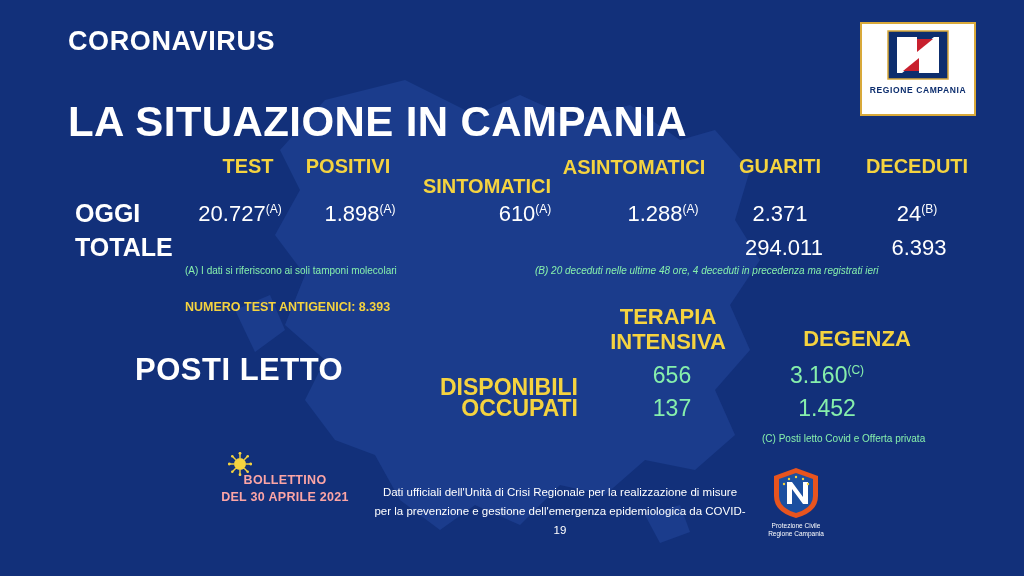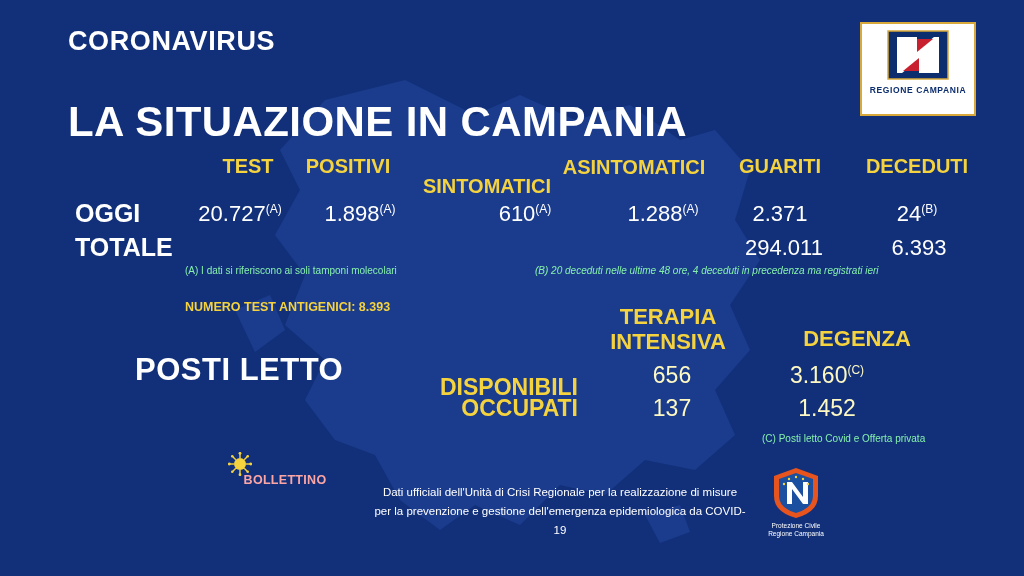--- a/index.html
+++ b/index.html
@@ -136,21 +136,21 @@
     font-size: 23px;
     font-weight: bold;
     color: #f5d33f;
     text-align: right;
     transform: translateX(-100%);
     white-space: nowrap;
   }
   .beds-val {
     position: absolute;
     font-size: 23px;
-    color: #fef9c3;
+    color: #86efac;
     text-align: center;
     transform: translateX(-50%);
     white-space: nowrap;
   }
   .beds-val sup { font-size: 12px; vertical-align: super; }
 
   
   .bulletin {
     position: absolute;
     left: 195px; top: 472px;
@@ -302,20 +302,21 @@
             <circle cx="22.7" cy="12" r="1.4"></circle>
           <circle cx="4.3" cy="4.3" r="1.3"></circle>
             <circle cx="19.7" cy="4.3" r="1.3"></circle>
           <circle cx="4.3" cy="19.7" r="1.3"></circle>
             <circle cx="19.7" cy="19.7" r="1.3"></circle>
         </g>
       </svg>
     </div>
     <div class="bulletin">
       <div>BOLLETTINO</div>
+      <div>DEL 30 APRILE 2021</div>
     </div>
 
     <div class="footer-note">
       <div>Dati ufficiali dell'Unità di Crisi Regionale per la realizzazione di misure</div>
       <div>per la prevenzione e gestione dell'emergenza epidemiologica da COVID-19</div>
     </div>
 
     <div class="pc-logo">
       <div class="pc-mark">
         <svg viewBox="0 0 52 54" xmlns="http://www.w3.org/2000/svg">

